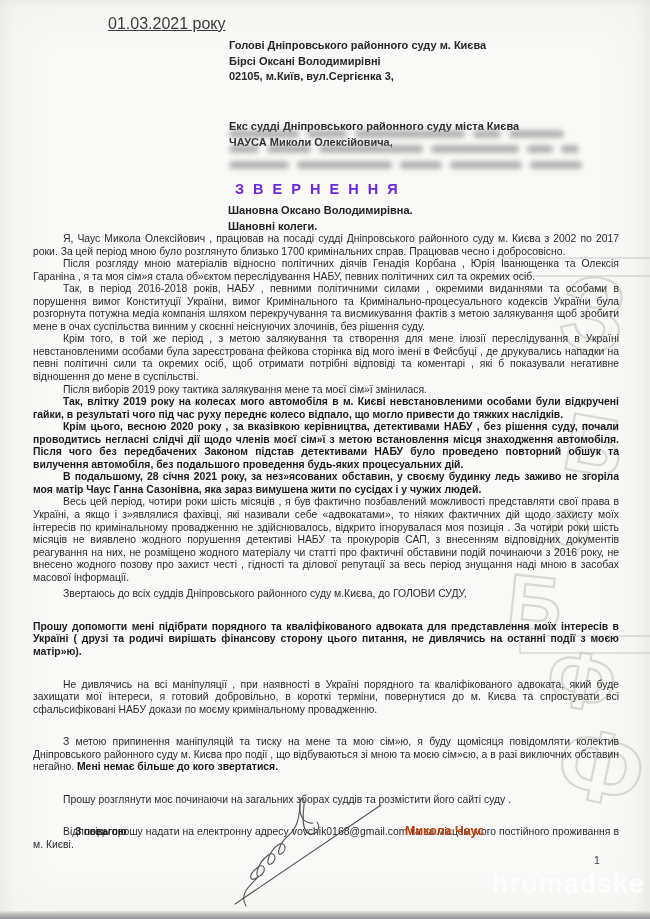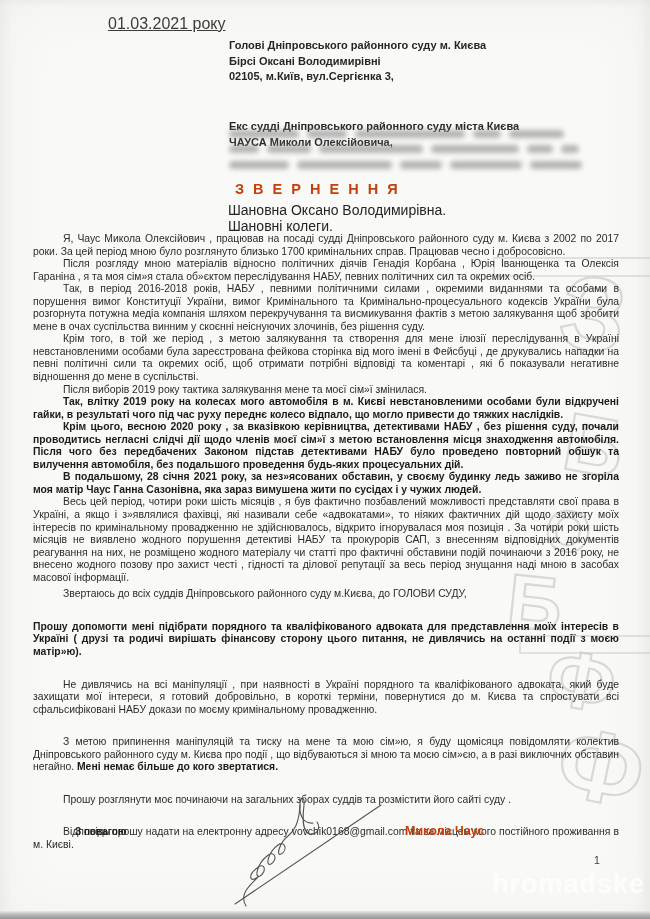--- a/index.html
+++ b/index.html
@@ -13,22 +13,22 @@
     box-shadow:inset 0 0 60px rgba(80,80,70,0.06), inset -6px 0 10px rgba(80,80,80,0.05), inset 6px 0 10px rgba(80,80,80,0.04);}
   .date{position:absolute;left:108px;top:15px;font-size:16px;color:#3c3c3c;text-decoration:underline;}
   .addr-block{position:absolute;left:229px;font-size:11px;font-weight:bold;color:#262626;line-height:15.5px;}
   .addr-recipient{top:38px;}
   .addr-sender{top:93px;margin-top:26px;}
   .redacted{position:absolute;left:229px;top:124px;width:360px;}
   .redline{height:15.5px;white-space:nowrap;}
   .blob{display:inline-block;height:8px;background:#8f8f8f;border-radius:4px;
         filter:blur(2.4px);opacity:.65;margin-right:8px;vertical-align:middle;}
   .title{position:absolute;left:235px;top:181px;font-size:14.5px;font-weight:bold;
-         letter-spacing:2.5px;color:#c2410c;}
-  .salutation{position:absolute;left:228px;top:202px;font-size:14px;font-weight:normal;
+         letter-spacing:2.5px;color:#6d28d9;}
+  .salutation{position:absolute;left:228px;top:202px;font-size:11px;font-weight:bold;
               line-height:16px;color:#242424;}
   .letter-body{position:absolute;left:33px;top:233px;width:586px;font-size:10.4px;
                line-height:12.55px;text-align:justify;color:#2b2b2b;}
   .par{margin:0;text-indent:30px;}
   .par.noindent{text-indent:0;}
   .par.gap-sm{margin-top:4px;}
   .par.gap-md{margin-top:20px;}
   .par b{color:#1b1b1b;}
   .closing-left{position:absolute;left:75px;top:826px;font-size:10px;font-weight:bold;color:#222;}
   .closing-right{position:absolute;left:385px;top:824px;font-size:12.5px;font-weight:bold;color:#c2410c;margin-left:20px;}

